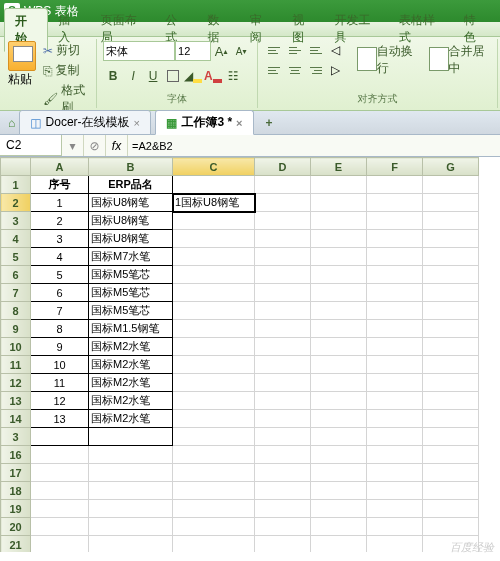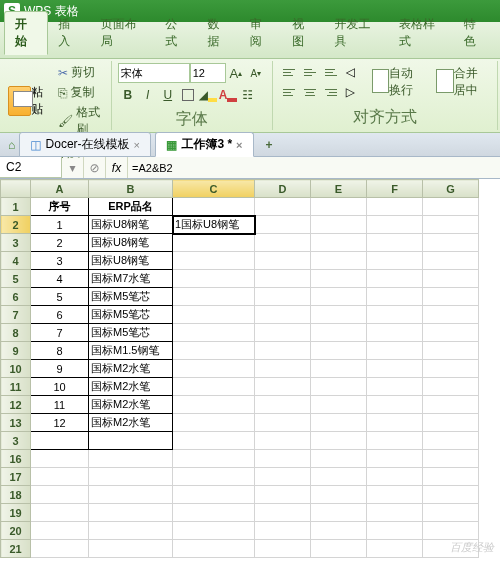--- a/index.html
+++ b/index.html
@@ -1,25 +1,25 @@
 <!DOCTYPE html>
 <html><head>
 <meta charset="utf-8">
 <style>
 *{margin:0;padding:0;box-sizing:border-box;font-family:"Microsoft YaHei",SimSun,Arial,sans-serif;font-size:12px}
 body{background:#fff;width:500px;height:561px;overflow:hidden;position:relative}
 .title-bar{background:linear-gradient(#3c9a3c,#2d8a2d);height:22px;display:flex;align-items:center;padding:0 4px;color:#fff}
 .app-icon{width:16px;height:16px;background:#fff;color:#2d8a2d;font-weight:bold;text-align:center;line-height:16px;border-radius:2px;margin-right:4px}
-.ribbon-tabs{background:linear-gradient(#e8f3e0,#d4e8c8);height:37px;display:flex;align-items:flex-end;padding:4px 4px;border-bottom:1px solid #a8c898}
+.ribbon-tabs{background:linear-gradient(#e8f3e0,#d4e8c8);height:15px;display:flex;align-items:center;padding:4px 4px;border-bottom:1px solid #a8c898}
 .tab{padding:4px 10px;color:#3a6a2a;cursor:pointer}
 .tab.active{background:#f0f8e8;border:1px solid #a8c898;border-bottom:1px solid #f0f8e8;border-radius:3px 3px 0 0;margin-bottom:-1px;color:#2a5a1a;font-weight:bold}
 .ribbon{background:linear-gradient(#f0f8e8,#e0f0d0);height:74px;display:flex;border-bottom:1px solid #a8c898;padding:2px}
 .rgroup{border-right:1px solid #c0d8b0;padding:2px 6px;display:flex;flex-direction:column;justify-content:space-between}
-.rgroup-label{font-size:16px;color:#5a7a4a;text-align:center;margin-top:2px}
-.paste-block{display:flex;flex-direction:row;align-items:center}
+.rgroup-label{font-size:10px;color:#5a7a4a;text-align:center;margin-top:2px}
+.paste-block{display:flex;flex-direction:column;align-items:flex-start}
 .paste-icon{width:28px;height:30px;background:linear-gradient(#ffd070,#f8b030);border:1px solid #d89020;border-radius:2px;position:relative}
 .paste-icon::after{content:"";position:absolute;top:4px;left:4px;width:18px;height:14px;background:#fff;border:1px solid #888}
 .clip-actions{display:flex;flex-direction:column;gap:1px;margin-left:4px}
 .clip-btn{display:flex;align-items:center;gap:3px;padding:1px 3px;cursor:pointer;color:#3a5a2a}
 .scissors{color:#4a6aaa}
 .font-row{display:flex;align-items:center;gap:0;margin-bottom:2px}
 .font-select{border:1px solid #a8c898;background:#fff;height:20px;padding:0 2px;font-size:11px}
 .fn{width:72px}
 .fs{width:36px}
 .font-btn{width:20px;height:20px;border:1px solid transparent;background:none;display:flex;align-items:center;justify-content:center;cursor:pointer;color:#3a5a2a}
@@ -357,20 +357,30 @@
           <th class="row-h">13</th>
           <td class="cell cA bordered num">12</td>
           <td class="cell cB bordered">国标M2水笔</td>
           <td class="cell cC"></td>
           <td class="cell cD"></td>
           <td class="cell cE"></td>
           <td class="cell cF"></td>
           <td class="cell cG"></td>
         </tr>
         <tr>
+          <th class="row-h">14</th>
+          <td class="cell cA bordered num">13</td>
+          <td class="cell cB bordered">国标M2水笔</td>
+          <td class="cell cC"></td>
+          <td class="cell cD"></td>
+          <td class="cell cE"></td>
+          <td class="cell cF"></td>
+          <td class="cell cG"></td>
+        </tr>
+        <tr>
           <th class="row-h">3</th>
           <td class="cell cA bordered"></td>
           <td class="cell cB bordered"></td>
           <td class="cell cC"></td>
           <td class="cell cD"></td>
           <td class="cell cE"></td>
           <td class="cell cF"></td>
           <td class="cell cG"></td>
         </tr>
         <tr>

